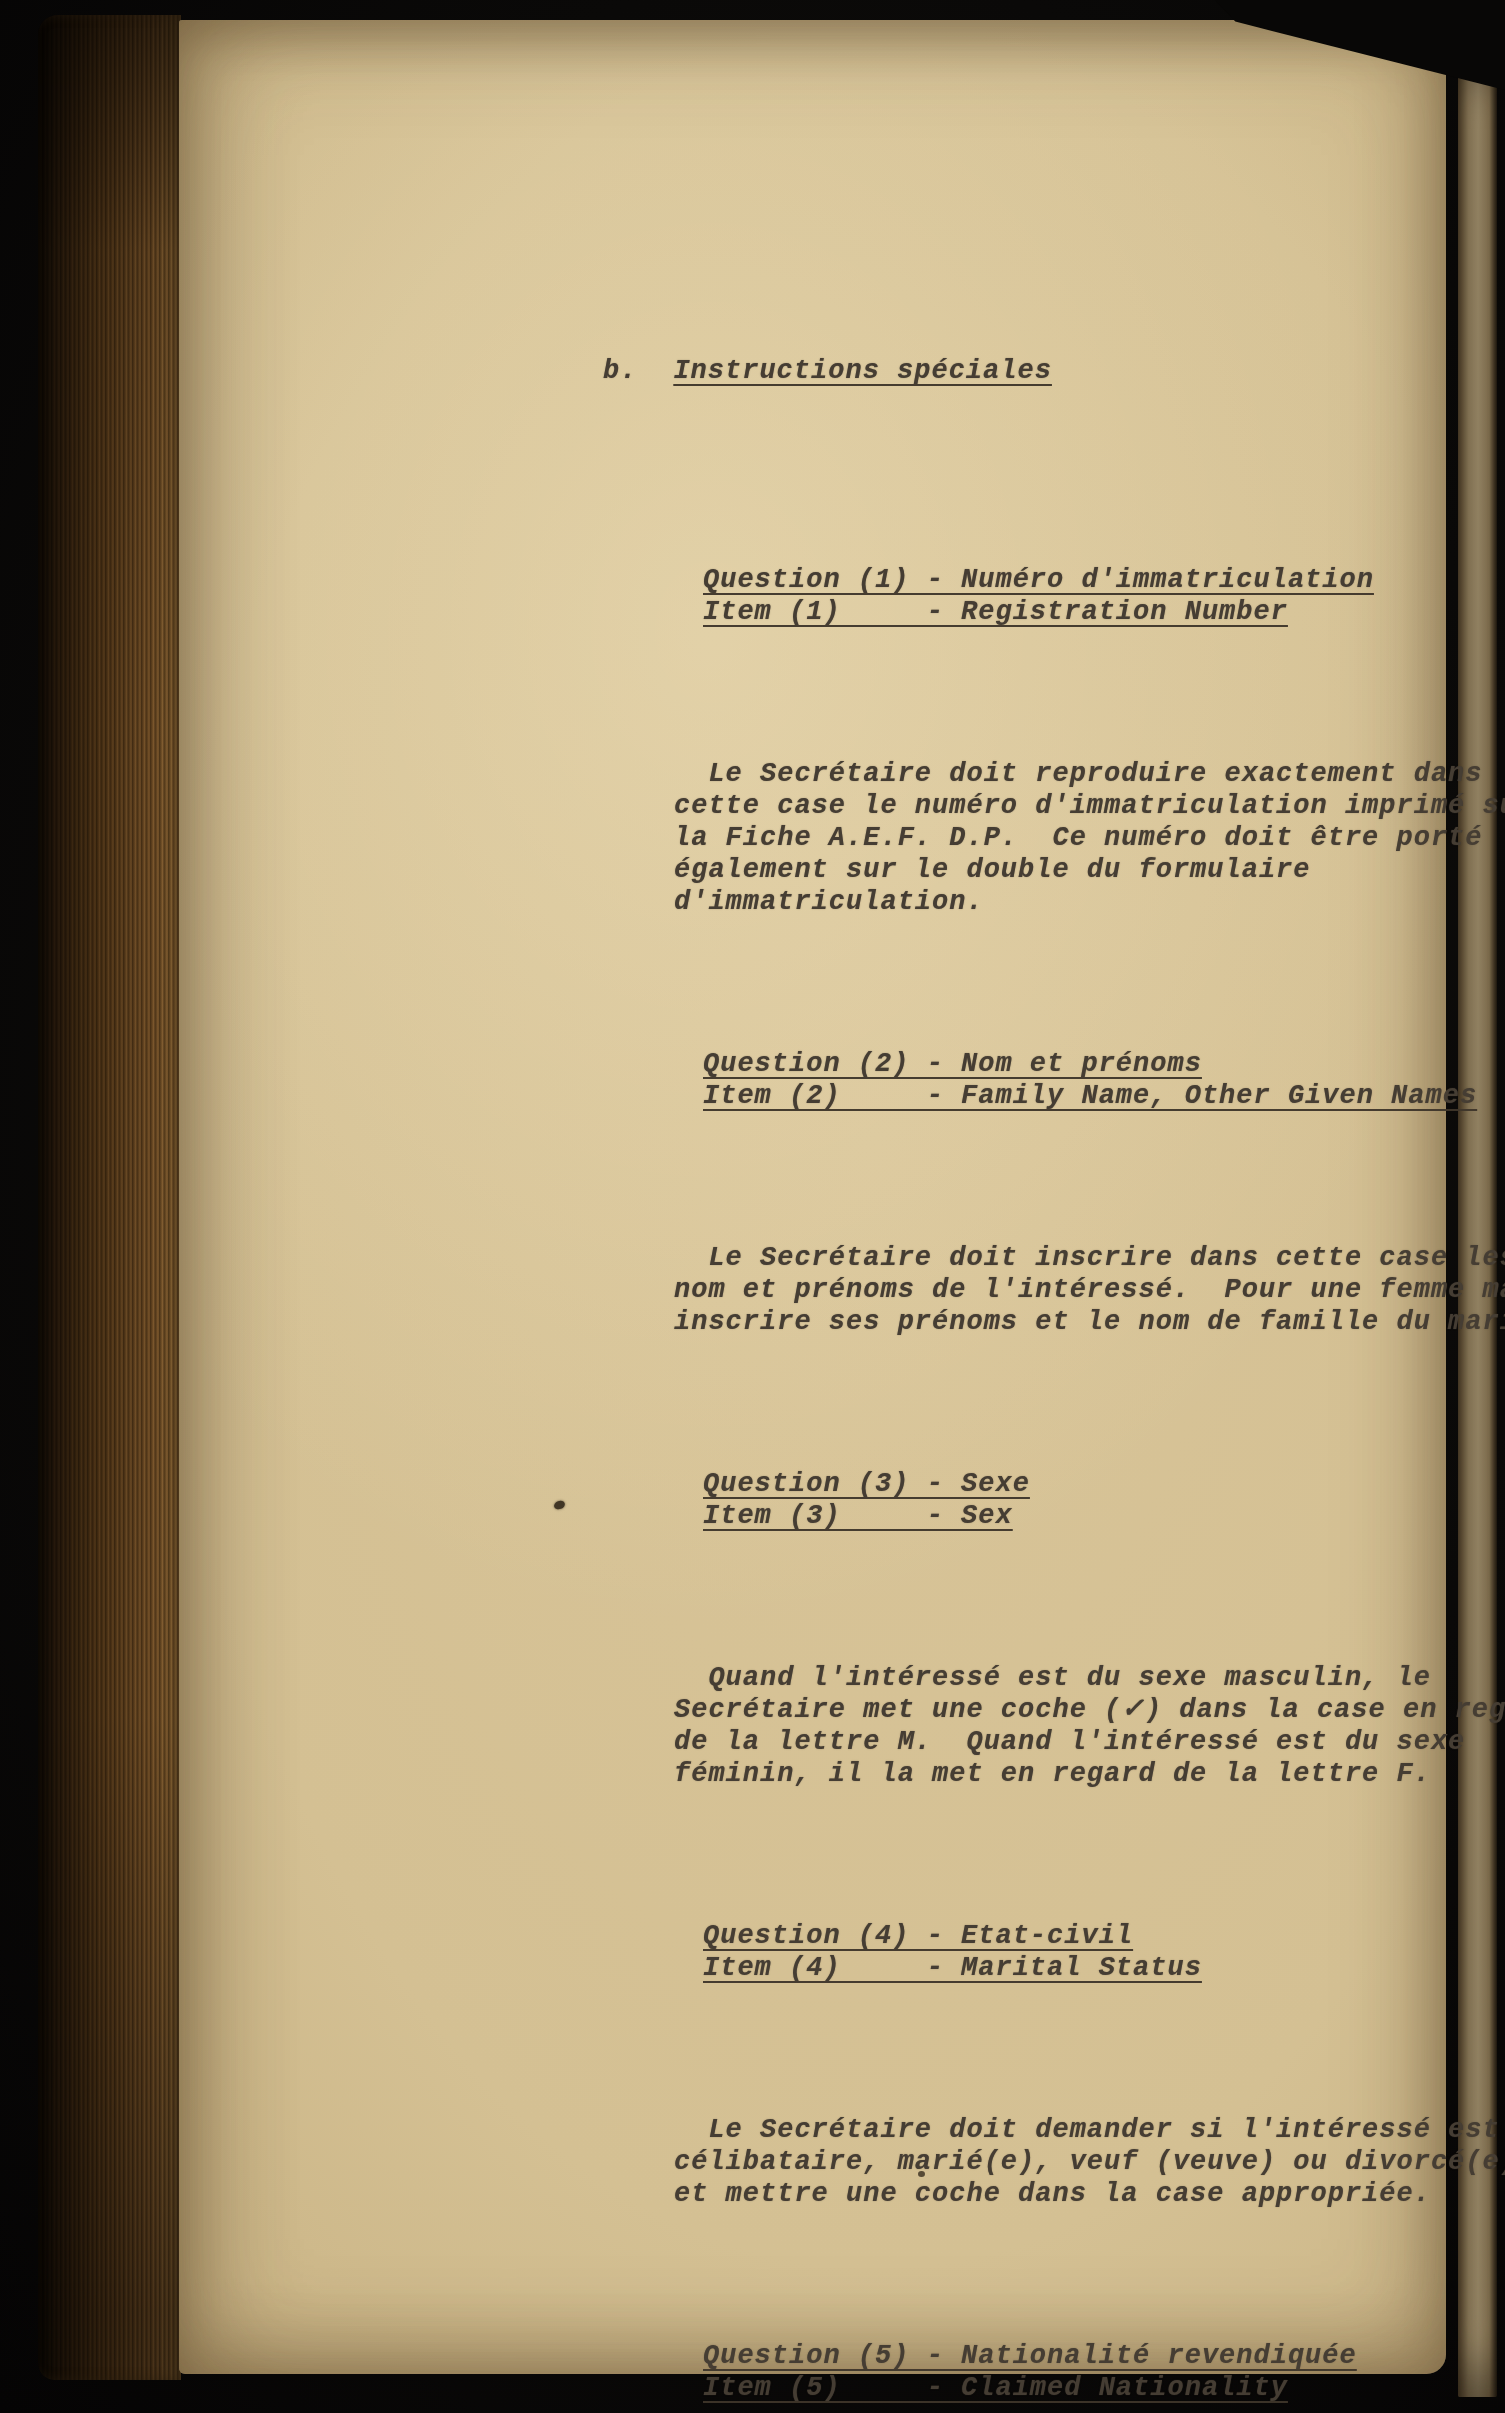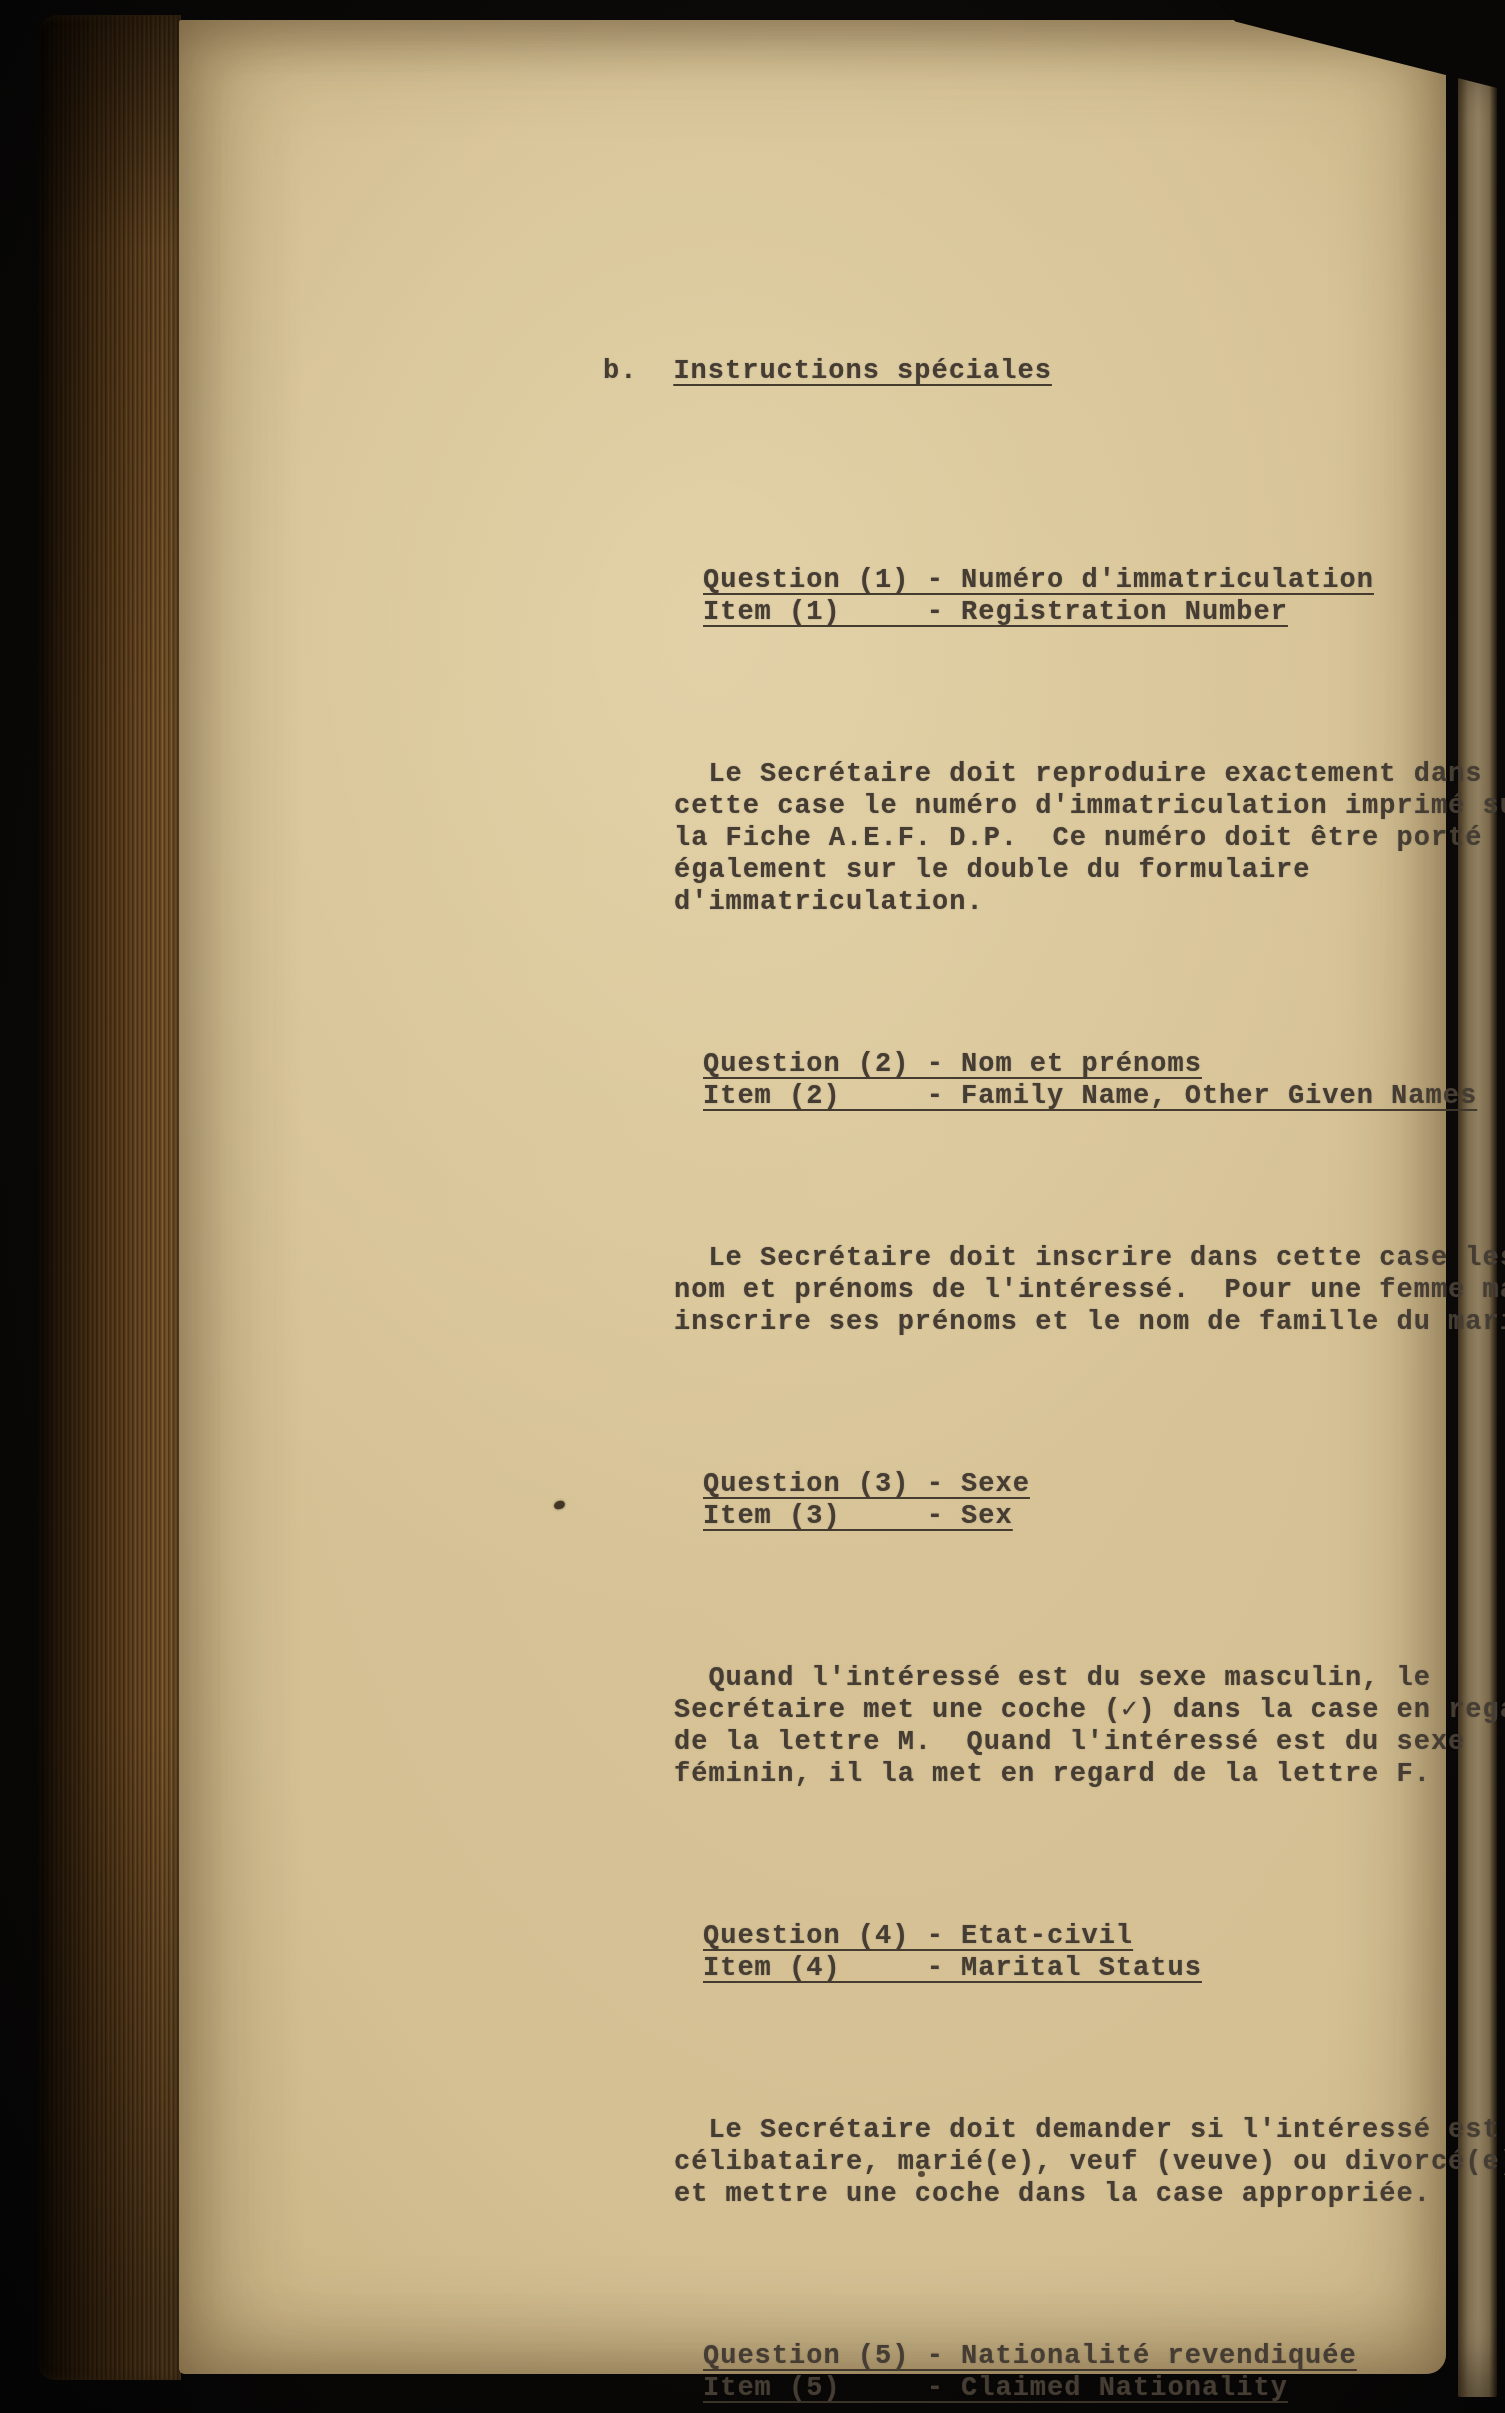--- a/index.html
+++ b/index.html
@@ -8,20 +8,21 @@
     width: 1505px;
     height: 2413px;
     background: #070606;
     overflow: hidden;
     font-family: "Liberation Mono", "DejaVu Sans Mono", monospace;
   }
   .scene {
     position: absolute;
     inset: 0;
     background: radial-gradient(ellipse at 55% 45%, #161310 0%, #0a0908 60%, #050404 100%);
+    font-style: italic;
   }
   
   .page-stack {
     position: absolute;
     left: 38px;
     top: 15px;
     width: 143px;
     height: 2365px;
     border-radius: 19.6px 0 0 16.6px;
     background:

